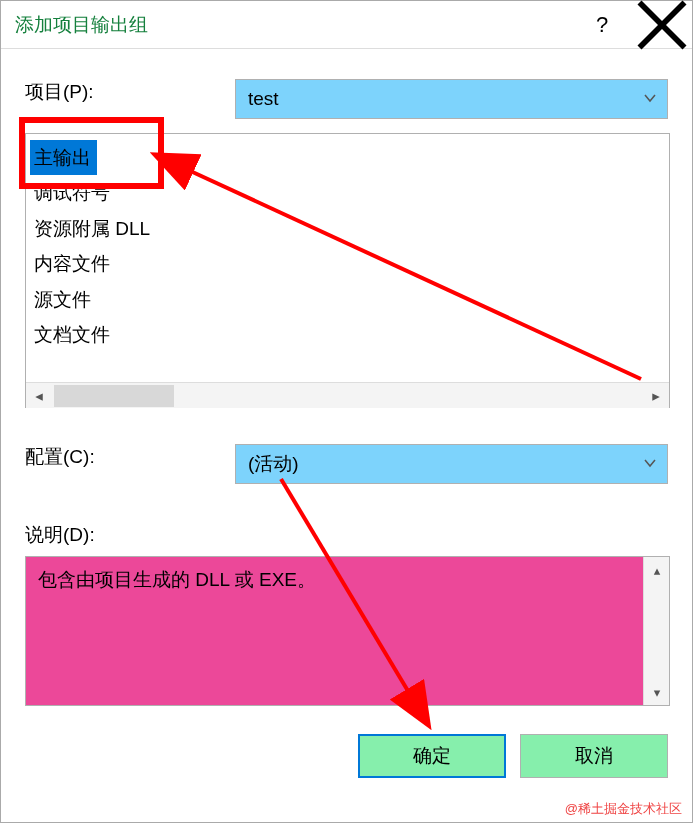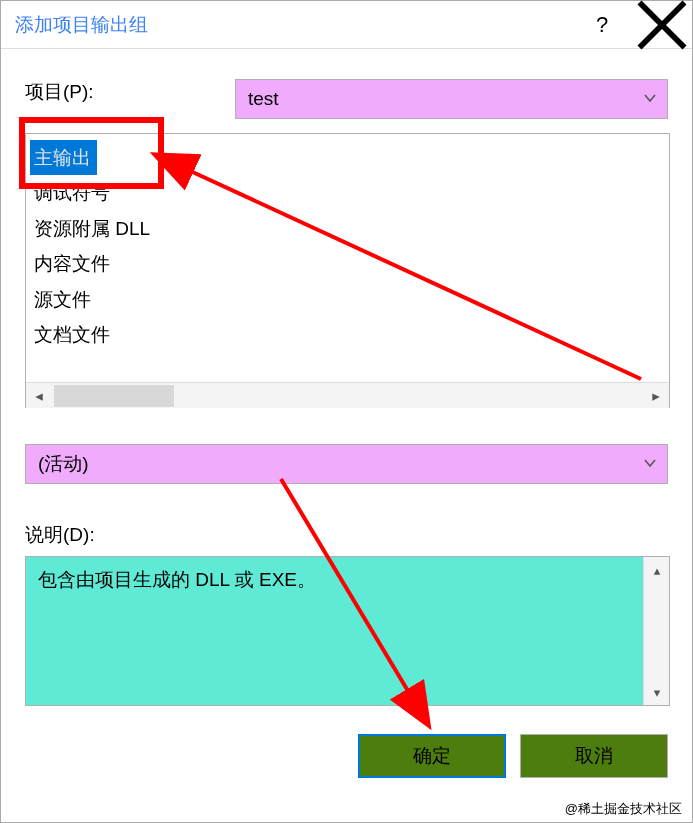--- a/index.html
+++ b/index.html
@@ -1,46 +1,46 @@
 <!DOCTYPE html>
 <html><head>
 <meta charset="utf-8">
 <style>
   * { box-sizing: border-box; font-family: "Microsoft YaHei", "Segoe UI", sans-serif; }
   body { margin: 0; background: #fff; }
   .window { width: 693px; height: 823px; border: 1px solid #aaa; background: #fff; position: relative; }
   .titlebar { height: 48px; display: flex; align-items: center; padding: 0 0 0 14px; border-bottom: 1px solid #ddd; }
-  .title { font-size: 19px; flex: 1; color: #3b82f6; }
+  .title { font-size: 19px; flex: 1; color: #15803d; }
   .title-btn { width: 60px; height: 48px; display: flex; align-items: center; justify-content: center; font-size: 22px; font-weight: 500; cursor: pointer; }
   .body { padding: 30px 24px 20px 24px; position: relative; }
   .row { display: flex; margin-bottom: 14px; }
   .label { width: 210px; font-size: 19px; color: #000; }
-  .combo { flex: 1; height: 40px; border: 1px solid #b0b0b0; background: #f0abfc; display: flex; align-items: center; padding: 0 12px; font-size: 19px; position: relative; cursor: pointer; }
+  .combo { flex: 1; height: 40px; border: 1px solid #b0b0b0; background: #7dd3fc; display: flex; align-items: center; padding: 0 12px; font-size: 19px; position: relative; cursor: pointer; }
   .combo .chev { position: absolute; right: 10px; top: 50%; transform: translateY(-50%); }
   .listbox { width: 645px; height: 275px; border: 1px solid #b0b0b0; background: #fff; margin: 4px 0 0 0; }
   .list-content { height: 248px; padding: 6px 4px; overflow: hidden; }
   .list-item { font-size: 19px; padding: 3px 4px; line-height: 1.55; cursor: pointer; color: #000; white-space: nowrap; }
-  .list-item.selected { background: #0078d7; color: #e5e5e5; display: inline-block; padding-right: 6px; }
+  .list-item.selected { background: #0078d7; color: #000000; display: inline-block; padding-right: 6px; }
   .hscroll { height: 26px; border-top: 1px solid #ddd; background: #f4f4f4; display: flex; align-items: center; }
   .hscroll .arrow { width: 26px; height: 26px; display: flex; align-items: center; justify-content: center; font-size: 15px; color: #555; cursor: pointer; }
   .hscroll .track { flex: 1; height: 26px; position: relative; }
   .hscroll .thumb { position: absolute; left: 2px; top: 2px; width: 120px; height: 22px; background: #d8d8d8; cursor: pointer; }
   .section-gap { height: 36px; }
   .desc-label { font-size: 19px; margin-bottom: 8px; }
-  .desc-box { width: 645px; height: 150px; border: 1px solid #b0b0b0; background: #5eead4; display: flex; }
+  .desc-box { width: 645px; height: 150px; border: 1px solid #b0b0b0; background: #ec4899; display: flex; }
   .desc-text { flex: 1; padding: 10px 12px; font-size: 19px; color: #000; }
   .vscroll { width: 26px; border-left: 1px solid #ddd; background: #f4f4f4; display: flex; flex-direction: column; }
   .vscroll .arrow { width: 26px; height: 26px; display: flex; align-items: center; justify-content: center; font-size: 13px; color: #555; cursor: pointer; }
   .vscroll .track { flex: 1; }
   .button-row { display: flex; justify-content: flex-end; gap: 14px; margin-top: 28px; }
-  .btn { width: 148px; height: 44px; border: 1px solid #b0b0b0; background: #4d7c0f; font-size: 19px; display: flex; align-items: center; justify-content: center; cursor: pointer; }
+  .btn { width: 148px; height: 44px; border: 1px solid #b0b0b0; background: #86efac; font-size: 19px; display: flex; align-items: center; justify-content: center; cursor: pointer; }
   .btn.primary { border: 2px solid #0078d7; }
   .red-box { position: absolute; border: 6px solid #f00; pointer-events: none; }
   .arrow-svg { position: absolute; pointer-events: none; }
-  .watermark { position: absolute; right: 10px; bottom: 4px; font-size: 13px; color: #000000; margin-top: 16px; }
+  .watermark { position: absolute; right: 10px; bottom: 4px; font-size: 13px; color: #ef4444; margin-top: 16px; }
 </style>
 </head>
 <body>
 
 <div class="window">
 
   <div class="titlebar">
     <div class="title">添加项目输出组</div>
     <div class="title-btn">
       <span>?</span>
@@ -81,20 +81,21 @@
         <div class="track">
           <div class="thumb"></div>
         </div>
         <div class="arrow">▸</div>
       </div>
     </div>
 
     <div class="section-gap"></div>
 
     <div class="row">
+      <div class="label">配置(C):</div>
       <div class="combo">
         <span>(活动)</span>
         <span class="chev">
           <svg width="14" height="14" viewBox="0 0 14 14">
               <polyline points="2,4 7,10 12,4" fill="none" stroke="#555" stroke-width="1.5"></polyline>
             </svg>
         </span>
       </div>
     </div>
 

